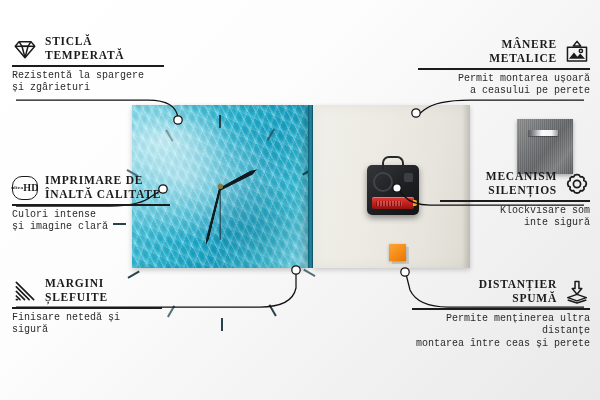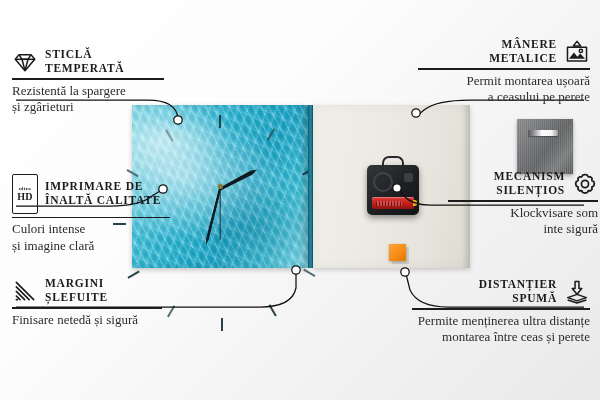--- a/index.html
+++ b/index.html
@@ -114,41 +114,41 @@
   
   .callout { position:absolute; z-index:4; }
   .co-head { display:flex; align-items:center; gap:7px; }
   .co-title {
     font-family:"Liberation Serif", serif;
     font-weight:700; font-size:11.5px; letter-spacing:.75px;
     color:#1b1b1b; line-height:1.18; text-transform:uppercase;
   }
   .co-rule { height:1.4px; background:#1c1c1c; margin:3px 0 3px 0; }
   .co-sub {
-    font-family:Liberation Serif, serif;
-    font-size:13px; line-height:1.28; color:#2b2b2b;
+    font-family:Liberation Mono, monospace;
+    font-size:10px; line-height:1.28; color:#2b2b2b;
   }
   .right .co-head { flex-direction:row; justify-content:center; }
   .right .co-title, .right .co-sub { text-align:right; }
 
   .ico { width:26px; height:26px; flex:0 0 26px; display:block; }
   .ico svg { display:block; width:26px; height:26px; }
   .ico-hd {
-    width:26px; height:40px; flex:0 0 26px; border:1.6px solid #1b1b1b; border-radius:2px;
-    display:flex; flex-direction:column; align-items:center; justify-content:center; line-height:1;
+    width:26px; height:24px; flex:0 0 26px; border:1.6px solid #1b1b1b; border-radius:10px;
+    display:flex; flex-direction:row; align-items:center; justify-content:center; line-height:1;
   }
   .ico-hd .u { font-size:5px; font-weight:700; letter-spacing:.3px; color:#1b1b1b; }
   .ico-hd .h { font-size:10px; font-weight:700; letter-spacing:.3px; color:#1b1b1b; margin-top:.5px; }
 
   
-  #c-glass   { left:12px;  top:48px;  width:152px; }
+  #c-glass   { left:12px;  top:35px;  width:152px; }
   #c-print   { left:12px;  top:174px; width:158px; }
   #c-edges   { left:12px;  top:277px; width:150px; }
   #c-handles { right:10px; top:38px;  width:172px; }
-  #c-mech    { right:2px; top:170px; width:150px; }
+  #c-mech    { right:10px; top:170px; width:150px; }
   #c-spacer  { right:10px; top:278px; width:178px; }
 </style>
 </head>
 <body>
 
 <div class="stage">
 
   <svg class="lines" viewBox="0 0 600 400">
     <g fill="none" stroke="#111" stroke-width="1.25">
       <path d="M16,100 L148,100 Q176,100 178,118 L178,122"></path>

